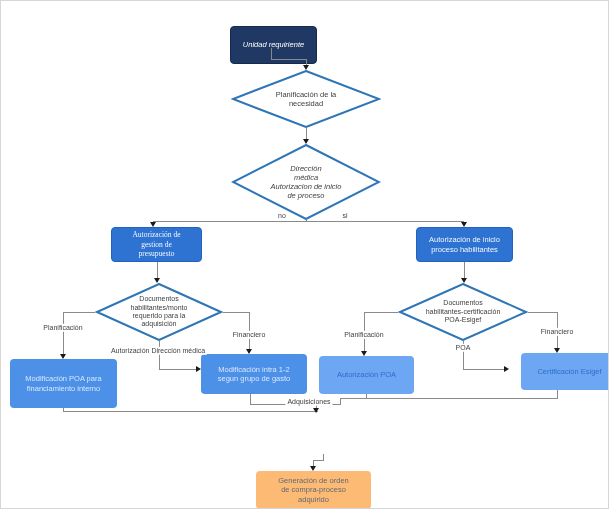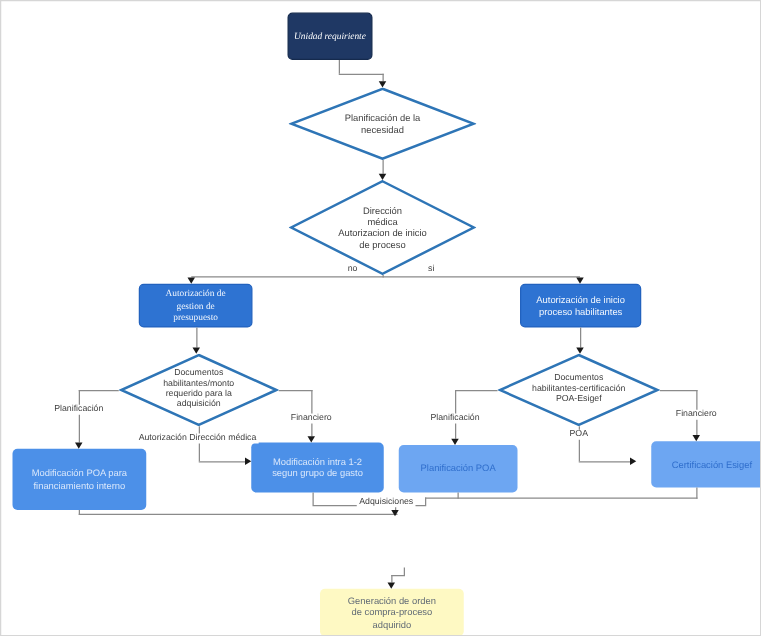--- a/index.html
+++ b/index.html
@@ -11,21 +11,21 @@
   .node{
     position:absolute;display:flex;align-items:center;justify-content:center;
     text-align:center;font-size:7.5px;line-height:1.25;white-space:pre-line;
     border-radius:4px;box-sizing:border-box;
   }
   .navy{background:#1f3864;border:1px solid #152a4d;color:#ffffff;font-style:italic;}
   .mblue{background:#2e73d2;border:1px solid #2262be;color:#f2f7fe;}
   .bblue{background:#4c90e8;color:#d9e7fb;}
   .lblue{background:#6da6f2;color:#2f6ecc;}
   .pblue{background:#b7d7f2;color:#44546a;}
-  .pale{background:#fef9c3;color:#606a75;}
+  .pale{background:#fdba74;color:#606a75;}
   .diamond{position:absolute;}
   .diamond svg{display:block;}
   .diamond .dtext{
     position:absolute;inset:0;display:flex;align-items:center;justify-content:center;
     text-align:center;font-size:7.5px;line-height:1.2;color:#404040;white-space:pre-line;
   }
   .h,.v{position:absolute;background:#8a8a8a;}
   .h{height:1px;}
   .v{width:1px;}
   .arr-d{position:absolute;width:0;height:0;
@@ -37,31 +37,31 @@
   .elabel{
     position:absolute;transform:translate(-50%,-50%);background:#ffffff;
     padding:0 2px;font-size:7px;color:#3f3f3f;white-space:nowrap;line-height:1.2;
   }
 </style>
 </head>
 <body>
 
 <div id="canvas">
 
-  <div class="node navy" style="left:229px;top:9px;width:68px;height:38px;font-family:Liberation Serif, serif;">Unidad requiriente</div>
+  <div class="node navy" style="left:229px;top:25px;width:87px;height:38px;">Unidad requiriente</div>
 
   <div class="diamond" style="left:230px;top:69px;width:150px;height:58px;">
     <svg width="150" height="58" viewBox="0 0 150 58">
       <polygon points="75,1 148,29 75,57 2,29" fill="#ffffff" stroke="#2e75b6" stroke-width="2"></polygon>
     </svg>
     <div class="dtext">Planificación de la
 necesidad</div>
   </div>
 
-  <div class="diamond" style="left:230px;top:143px;width:150px;height:76px;">
+  <div class="diamond" style="left:230px;top:143px;width:150px;height:76px;font-style:italic;">
     <svg width="150" height="76" viewBox="0 0 150 76">
       <polygon points="75,1 148,38 75,75 2,38" fill="#ffffff" stroke="#2e75b6" stroke-width="2"></polygon>
     </svg>
     <div class="dtext">Dirección
 médica
 Autorizacion de inicio
 de proceso</div>
   </div>
 
   <div class="node mblue" style="left:110px;top:226px;width:91px;height:35px;font-family:Liberation Serif, serif;">Autorización de
@@ -89,21 +89,21 @@
 habilitantes-certificación
 POA-Esigef</div>
   </div>
 
   <div class="node bblue" style="left:9px;top:358px;width:107px;height:49px;">Modificación POA para
 financiamiento interno</div>
 
   <div class="node bblue" style="left:200px;top:353px;width:106px;height:40px;">Modificación intra 1-2
 segun grupo de gasto</div>
 
-  <div class="node lblue" style="left:318px;top:355px;width:95px;height:38px;">Planificación POA</div>
+  <div class="node lblue" style="left:318px;top:355px;width:95px;height:38px;">Autorización POA</div>
 
   <div class="node lblue" style="left:508px;top:352px;width:97px;height:37px;margin-left:12px;">Certificación Esigef</div>
 
 
   <div class="node pale" style="left:255px;top:470px;width:115px;height:38px;">Generación de orden
 de compra-proceso
 adquirido</div>
 
   <div class="v" style="left:270px;top:47px;height:11px;"></div>
   <div class="h" style="left:270px;top:58px;width:36px;"></div>

